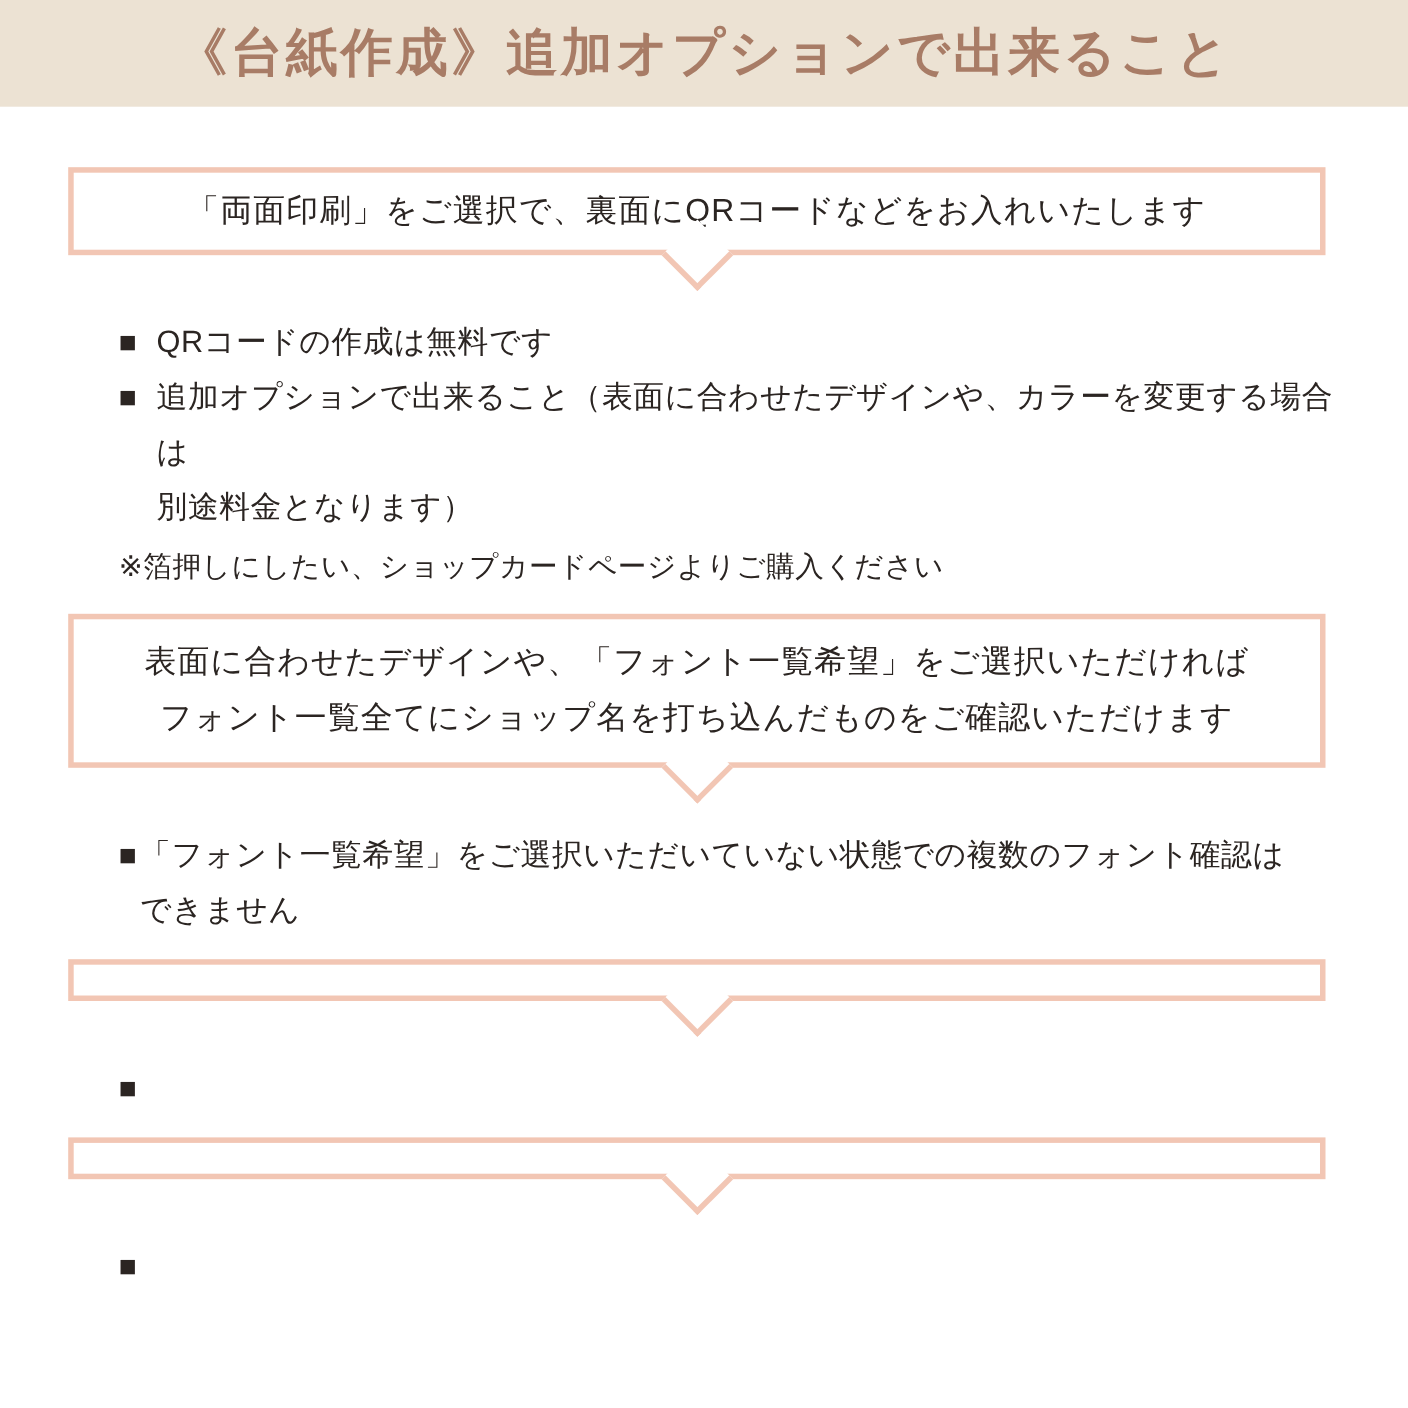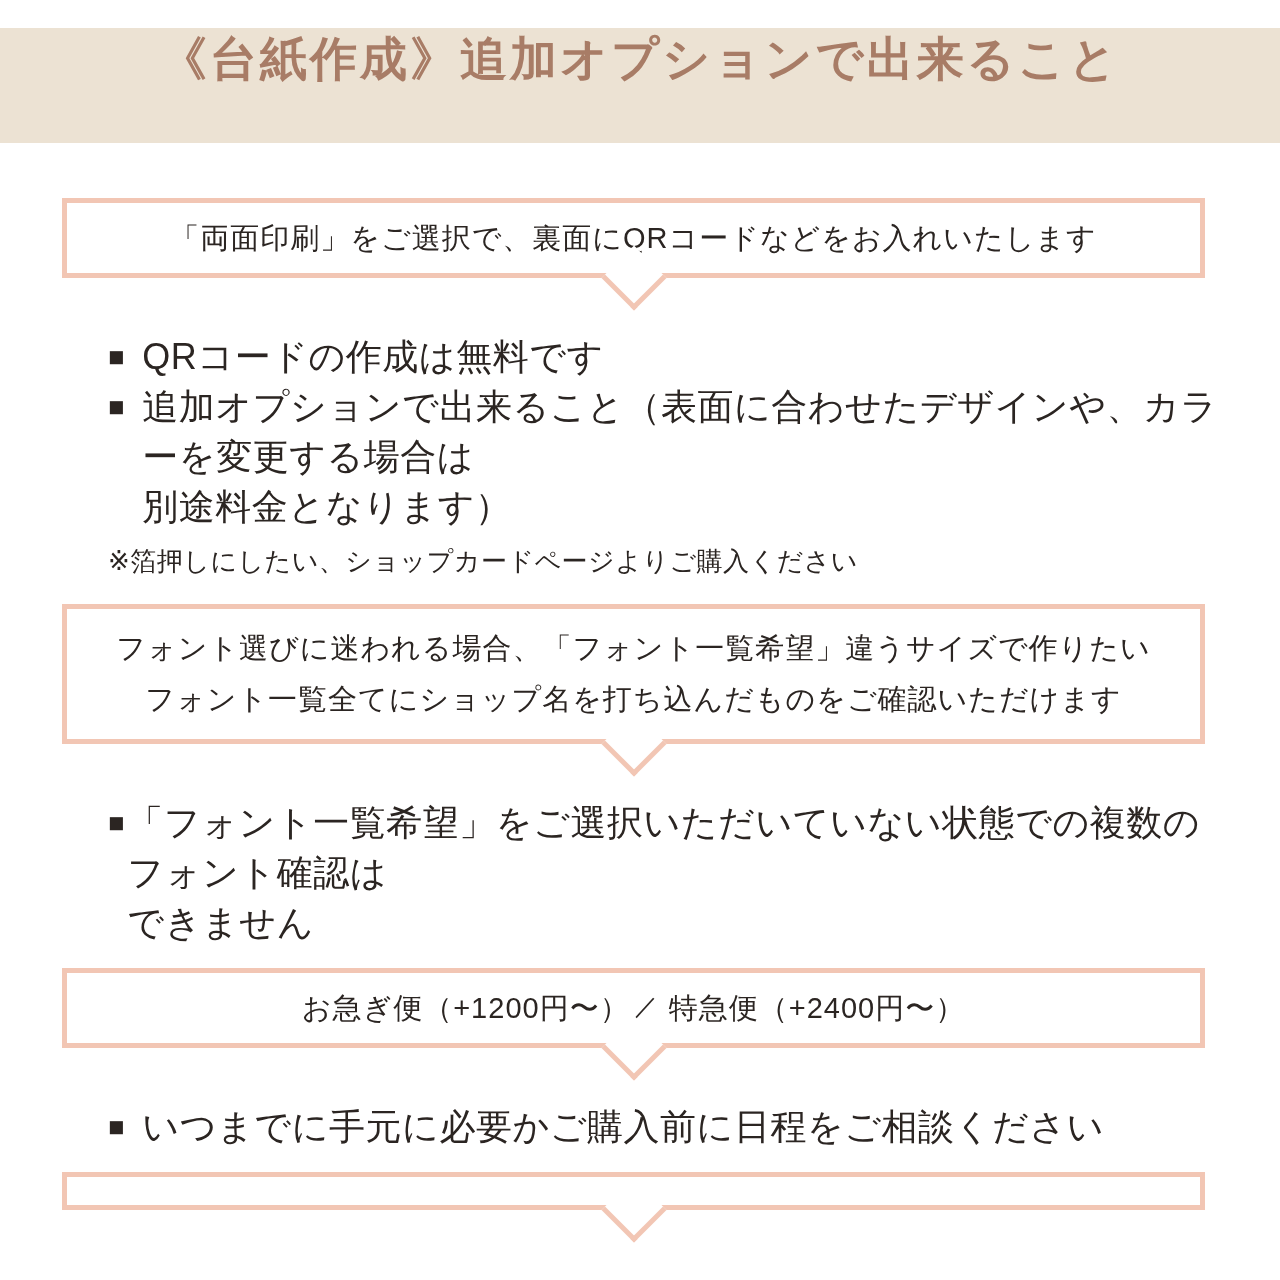--- a/index.html
+++ b/index.html
@@ -11,23 +11,23 @@
   *{box-sizing:border-box;}
   html,body{margin:0;padding:0;}
   body{
     width:1280px;height:1280px;
     background:#ffffff;
     color:var(--ink);
     font-family:"Liberation Sans","DejaVu Sans",sans-serif;
     overflow:hidden;
   }
   .header{
-    height:115px;
+    height:97px;
     background:var(--beige);
-    display:flex;justify-content:center;margin-top:28px;
+    display:flex;align-items:center;justify-content:center;
   }
   .page-title{
     margin:0;
     font-size:47px;
     font-weight:800;
     letter-spacing:3px;
     color:var(--brown);
   }
   .content{
     padding:55px 75px 0 62px;
@@ -71,21 +71,21 @@
     margin:0;
   }
   .note-item.flush{gap:3px;}
   .square-bullet{
     flex:none;
     font-size:27px;
     line-height:50px;
     color:var(--ink);
   }
   .note-text{
-    font-size:36px;
+    font-size:28px;
     line-height:50px;
     letter-spacing:0.5px;
     white-space:pre-line;
   }
   .asterisk-note{
     margin:6px 0 0 46px;
     font-size:26px;
     line-height:46px;
     letter-spacing:0.5px;
   }
@@ -113,42 +113,40 @@
         <span class="square-bullet">■</span>
         <span class="note-text">追加オプションで出来ること（表面に合わせたデザインや、カラーを変更する場合は
 別途料金となります）</span>
       </li>
     </ul>
     <p class="asterisk-note">※箔押しにしたい、ショップカードページよりご購入ください</p>
   </section>
 
   <section class="section">
     <div class="box two-line">
-      <p class="box-text">フォント選びに迷われる場合、「フォント一覧希望」違うサイズで作りたい
+      <p class="box-text">表面に合わせたデザインや、「フォント一覧希望」をご選択いただければ
 フォント一覧全てにショップ名を打ち込んだものをご確認いただけます</p>
       <div class="chevron"></div>
     </div>
     <ul class="notes">
       <li class="note-item flush">
         <span class="square-bullet">■</span>
         <span class="note-text">「フォント一覧希望」をご選択いただいていない状態での複数のフォント確認は
 できません</span>
       </li>
     </ul>
   </section>
 
   <section class="section">
     <div class="box">
-      <p class="box-text">お急ぎ便（+1200円〜）／ 特急便（+2400円〜）</p>
       <div class="chevron"></div>
     </div>
     <ul class="notes">
       <li class="note-item">
         <span class="square-bullet">■</span>
-        <span class="note-text">いつまでに手元に必要かご購入前に日程をご相談ください</span>
       </li>
     </ul>
   </section>
 
   <section class="section">
     <div class="box">
       <div class="chevron"></div>
     </div>
     <ul class="notes">
       <li class="note-item">

